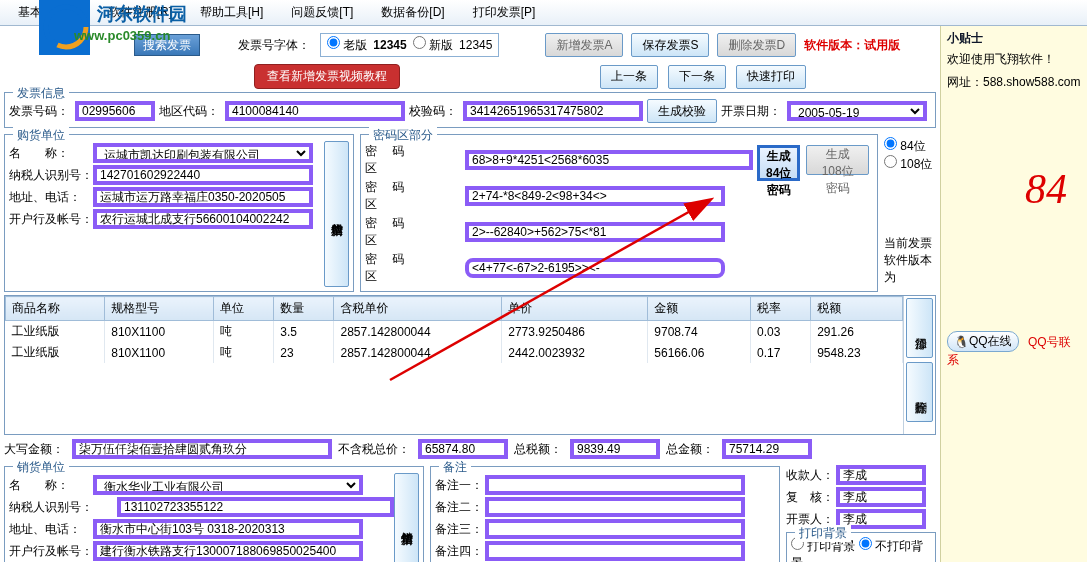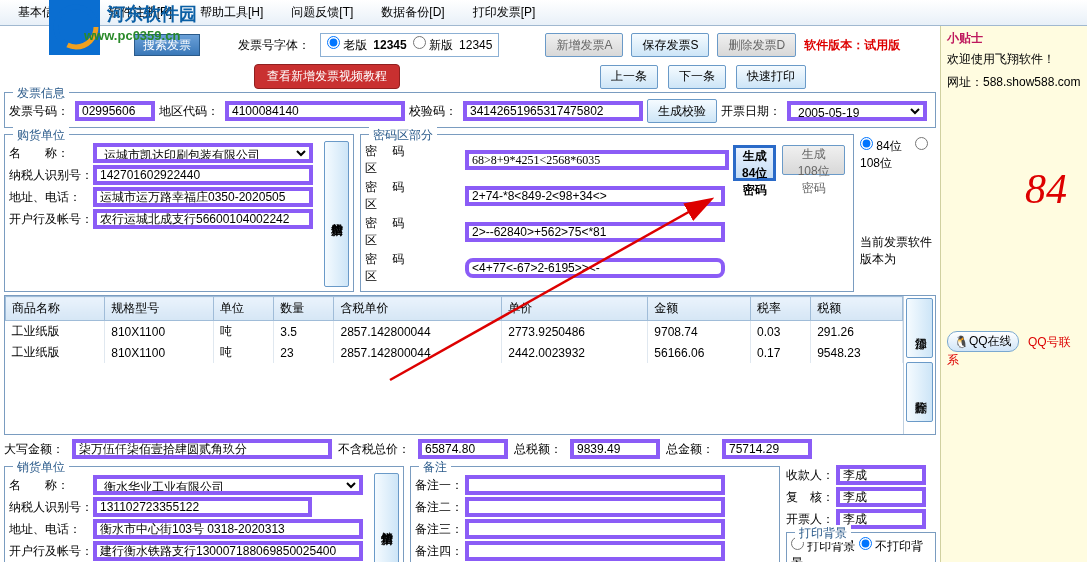--- a/index.html
+++ b/index.html
@@ -1,19 +1,19 @@
 <!DOCTYPE html>
 <html><head>
 <meta charset="utf-8">
 <style>
 * { box-sizing: border-box; margin: 0; padding: 0; font-family: "Microsoft YaHei", SimSun, sans-serif; font-size: 12px; }
 body { background: #fff; width: 1087px; height: 562px; overflow: hidden; position: relative; }
 .topbar { display: flex; align-items: center; height: 26px; background: linear-gradient(#fff,#e8f0f8); border-bottom: 1px solid #a0b8d0; padding: 0 4px; }
 .menu-item { padding: 0 14px; cursor: pointer; }
-.logo-area { position: absolute; top: 0; left: 18px; z-index: 5; padding-left: 31px; }
+.logo-area { position: absolute; top: 0; left: 8px; z-index: 5; padding-left: 31px; }
 .logo-img { width: 170px; height: 55px; background: linear-gradient(90deg,#0a6ed1 0%,#0a6ed1 30%,transparent 30%); position: relative; }
 .logo-text { position: absolute; top: 2px; left: 58px; color: #0a5fa5; font-size: 18px; font-weight: bold; }
 .logo-url { position: absolute; top: 28px; left: 35px; color: #2a8a2a; font-size: 13px; font-weight: bold; }
 .main-area { display: flex; }
 .left-pane { width: 940px; padding: 2px 4px; }
 .right-pane { width: 147px; background: #fffce0; padding: 4px 6px; border-left: 1px solid #d0d0a0; height: 536px; }
 .row { display: flex; align-items: center; margin: 2px 0; }
 .lbl { white-space: nowrap; margin-right: 2px; }
 input[type=text], select { border: 4px solid #8b5cf6; height: 20px; padding: 0 3px; background: #fff; }
 .btn { background: linear-gradient(#f5fbff,#cde5f7); border: 1px solid #6a9ac8; height: 24px; padding: 0 10px; cursor: pointer; border-radius: 2px; }
@@ -37,21 +37,21 @@
 .big84 { position: absolute; top: 165px; right: 20px; color: #d00; font-size: 42px; font-family: "Times New Roman"; font-style: italic; }
 .table-area { border: 1px solid #7a9cc0; height: 140px; display: flex; }
 .table-main { flex: 1; overflow: hidden; }
 .tbl { width: 100%; border-collapse: collapse; }
 .tbl th { background: linear-gradient(#eaf3fc,#d5e6f5); border: 1px solid #a0bcd8; padding: 3px 6px; text-align: left; font-weight: normal; }
 .tbl td { padding: 2px 6px; border-right: 1px solid #e0e8f0; }
 .tbl-side { width: 32px; display: flex; flex-direction: column; gap: 4px; padding: 2px; border-left: 1px solid #c0d0e0; }
 .totals { display: flex; align-items: center; gap: 6px; margin: 4px 0; }
 .bottom-two { display: flex; gap: 6px; }
 .arrow { position: absolute; top: 190px; left: 380px; width: 350px; height: 200px; pointer-events: none; }
-.tip-title { color: #be185d; font-weight: bold; margin-bottom: 4px; }
+.tip-title { color: #0f172a; font-weight: bold; margin-bottom: 4px; }
 .qq-badge { display: inline-flex; align-items: center; background: linear-gradient(#fff,#d0e5f8); border: 1px solid #7aa8d0; border-radius: 10px; padding: 1px 6px; margin-top: 240px; }
 .search-btn { background: linear-gradient(#6aa0d8,#3a78b8); color: #fff; border: 1px solid #2a5a8a; height: 22px; padding: 0 8px; cursor: pointer; }
 </style>
 </head>
 <body>
 
 <div class="topbar">
   <span class="menu-item">基本信息[B]</span>
   <span class="menu-item">软件注册[R]</span>
   <span class="menu-item">帮助工具[H]</span>
@@ -133,21 +133,21 @@
             </div>
     </div>
     <div class="vbtn">新增购货单位</div>
   </div>
 
   <div class="fieldset" style="flex:1" data-title="密码区部分">
     <div class="pwd-grid">
       <div class="pwd-left">
         <div class="pwd-row">
                 <span class="pwd-lbl">密 码 区</span>
-                <input type="text" style="width: 264px; font-family: Liberation Serif, serif;" value="68&gt;8+9*4251&lt;2568*6035">
+                <input type="text" style="width: 288px;" value="68&gt;8+9*4251&lt;2568*6035">
               </div>
         <div class="pwd-row">
                 <span class="pwd-lbl">密 码 区</span>
                 <input type="text" style="width: 260px;" value="2+74-*8&lt;849-2&lt;98+34&lt;&gt;">
               </div>
         <div class="pwd-row">
                 <span class="pwd-lbl">密 码 区</span>
                 <input type="text" style="width: 260px;" value="2&gt;--62840&gt;+562&gt;75&lt;*81">
               </div>
         <div class="pwd-row">
@@ -231,21 +231,21 @@
 
 <div class="bottom-two">
   <div class="fieldset" style="flex:0 0 400px;display:flex" data-title="销货单位">
     <div style="flex:1">
       <div class="row">
               <span class="lbl" style="width:82px">名　　称：</span>
               <select style="width:270px"><option>衡水华业工业有限公司</option></select>
             </div>
       <div class="row">
               <span class="lbl" style="width:82px">纳税人识别号：</span>
-              <input type="text" style="width: 219px;" value="131102723355122">
+              <input type="text" style="width: 277px; margin-left: 24px;" value="131102723355122">
             </div>
       <div class="row">
               <span class="lbl" style="width:82px">地址、电话：</span>
               <input type="text" style="width: 270px;" value="衡水市中心街103号 0318-2020313">
             </div>
       <div class="row">
               <span class="lbl" style="width:82px">开户行及帐号：</span>
               <input type="text" style="width: 270px;" value="建行衡水铁路支行130007188069850025400">
             </div>
     </div>

